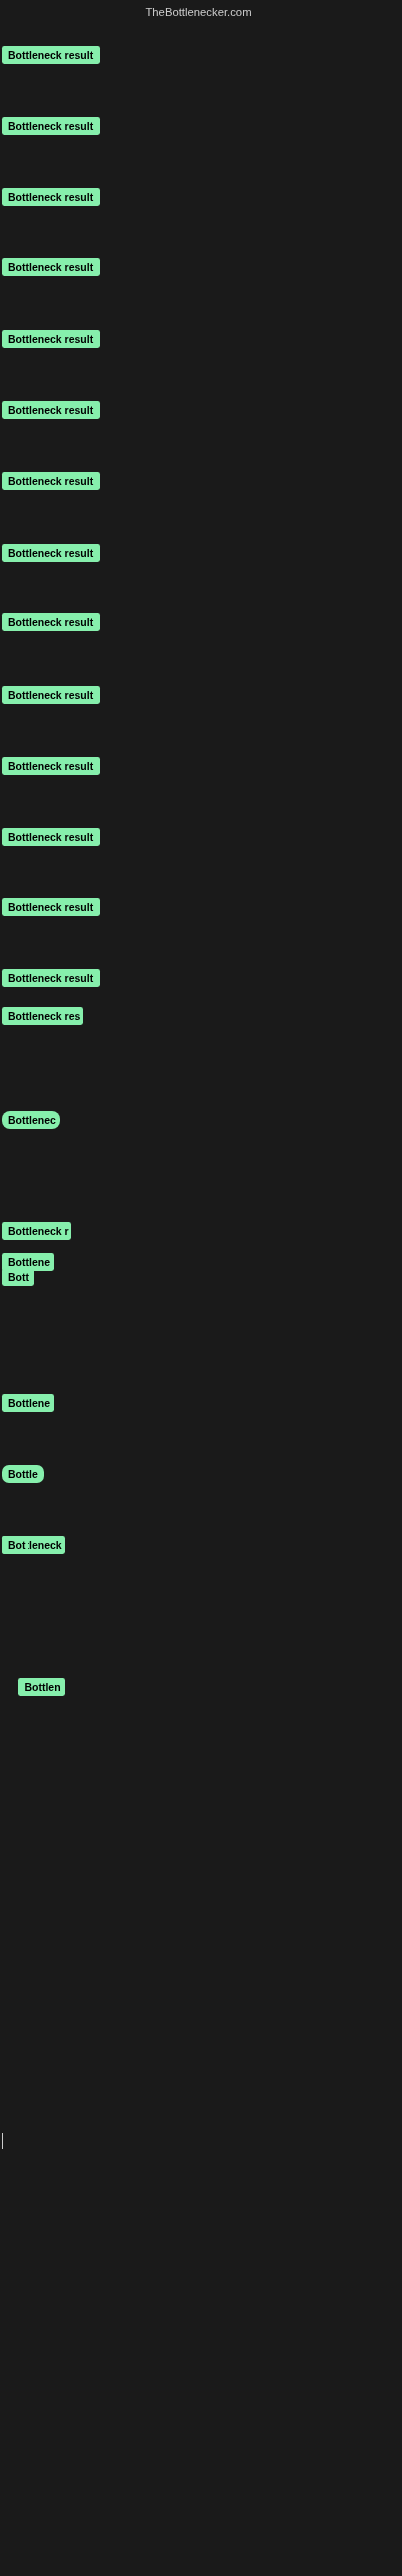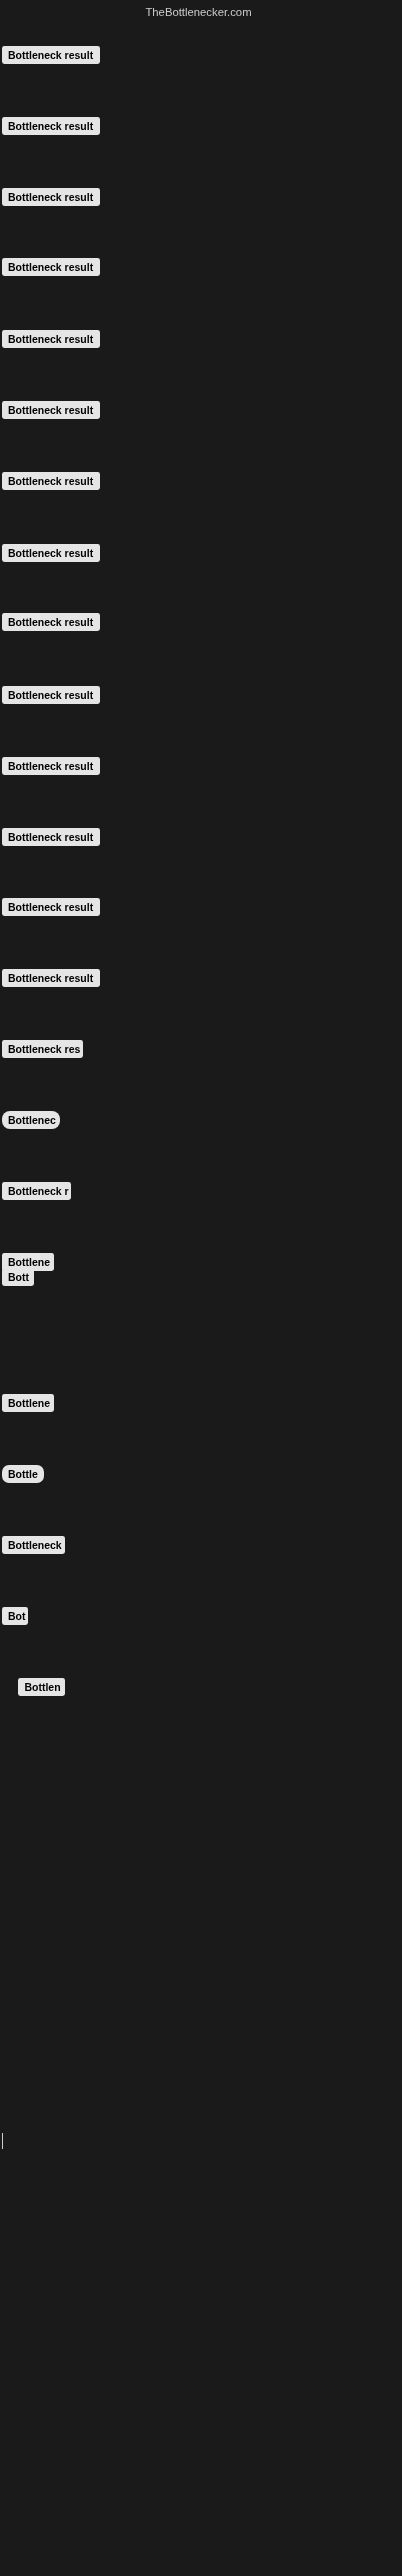--- a/index.html
+++ b/index.html
@@ -19,21 +19,21 @@
     .site-header {
       text-align: center;
       padding: 6.4px 0 3.2px 0;
       color: #cccccc;
       font-size: 11.3px;
       font-weight: normal;
     }
 
     .bottleneck-badge {
       display: inline-block;
-      background-color: #e5e5e5;
+      background-color: #86efac;
       color: #000000;
       font-size: 10.5px;
       font-weight: bold;
       padding: 3.2px 6.4px;
       border-radius: 2.4px;
       white-space: nowrap;
       overflow: hidden;
     }
 
     .cursor-line {
@@ -61,28 +61,28 @@
       <div style="position: absolute; top: 330px; left: 1.6px;"><span class="bottleneck-badge" style="max-width: 105px;">Bottleneck result</span></div>
       <div style="position: absolute; top: 401px; left: 1.6px;"><span class="bottleneck-badge" style="max-width: 105px;">Bottleneck result</span></div>
       <div style="position: absolute; top: 472px; left: 1.6px;"><span class="bottleneck-badge" style="max-width: 105px;">Bottleneck result</span></div>
       <div style="position: absolute; top: 544px; left: 1.6px;"><span class="bottleneck-badge" style="max-width: 105px;">Bottleneck result</span></div>
       <div style="position: absolute; top: 613px; left: 1.6px;"><span class="bottleneck-badge" style="max-width: 105px;">Bottleneck result</span></div>
       <div style="position: absolute; top: 686px; left: 1.6px;"><span class="bottleneck-badge" style="max-width: 105px;">Bottleneck result</span></div>
       <div style="position: absolute; top: 757px; left: 1.6px;"><span class="bottleneck-badge" style="max-width: 105px;">Bottleneck result</span></div>
       <div style="position: absolute; top: 828px; left: 1.6px;"><span class="bottleneck-badge" style="max-width: 105px;">Bottleneck result</span></div>
       <div style="position: absolute; top: 898px; left: 1.6px;"><span class="bottleneck-badge" style="max-width: 105px;">Bottleneck result</span></div>
       <div style="position: absolute; top: 969px; left: 1.6px;"><span class="bottleneck-badge" style="max-width: 105px;">Bottleneck result</span></div>
-      <div style="position: absolute; top: 1040px; left: 1.6px;"><span class="bottleneck-badge" style="max-width: 81px;">Bottleneck res</span></div>
+      <div style="position: absolute; top: 1007px; left: 1.6px;"><span class="bottleneck-badge" style="max-width: 81px;">Bottleneck res</span></div>
       <div style="position: absolute; top: 1111px; left: 1.6px;"><span class="bottleneck-badge" style="max-width: 58px; border-radius: 8px;">Bottlenec</span></div>
-      <div style="position: absolute; top: 1182px; left: 1.6px;"><span class="bottleneck-badge" style="max-width: 69px;">Bottleneck r</span></div>
+      <div style="position: absolute; top: 1182px; left: 1.6px;"><span class="bottleneck-badge" style="max-width: 69px; margin-top: 40px;">Bottleneck r</span></div>
       <div style="position: absolute; top: 1253px; left: 1.6px;"><span class="bottleneck-badge" style="max-width: 52px;">Bottlene</span></div>
       <div style="position: absolute; top: 1254px; left: 1.6px; margin-top: 14px;"><span class="bottleneck-badge" style="max-width: 32px;">Bott</span></div>
       <div style="position: absolute; top: 1394px; left: 1.6px;"><span class="bottleneck-badge" style="max-width: 52px;">Bottlene</span></div>
       <div style="position: absolute; top: 1465px; left: 1.6px;"><span class="bottleneck-badge" style="max-width: 42px; border-radius: 7px;">Bottle</span></div>
       <div style="position: absolute; top: 1536px; left: 1.6px;"><span class="bottleneck-badge" style="max-width: 63px;">Bottleneck</span></div>
-      <div style="position: absolute; top: 1607px; left: 1.6px;"><span class="bottleneck-badge" style="max-width: 26px;">Bot</span></div>
+      <div style="position: absolute; top: 1536px; left: 1.6px;"><span class="bottleneck-badge" style="max-width: 26px;">Bot</span></div>
       <div style="position: absolute; top: 1678px; left: 18px;"><span class="bottleneck-badge" style="max-width: 47px;">Bottlen</span></div>
     </div>
 
   <div class="cursor-line" id="cursor-el" style="top: 2133px;"></div>
 
 </div>
 
 
 </body></html>

